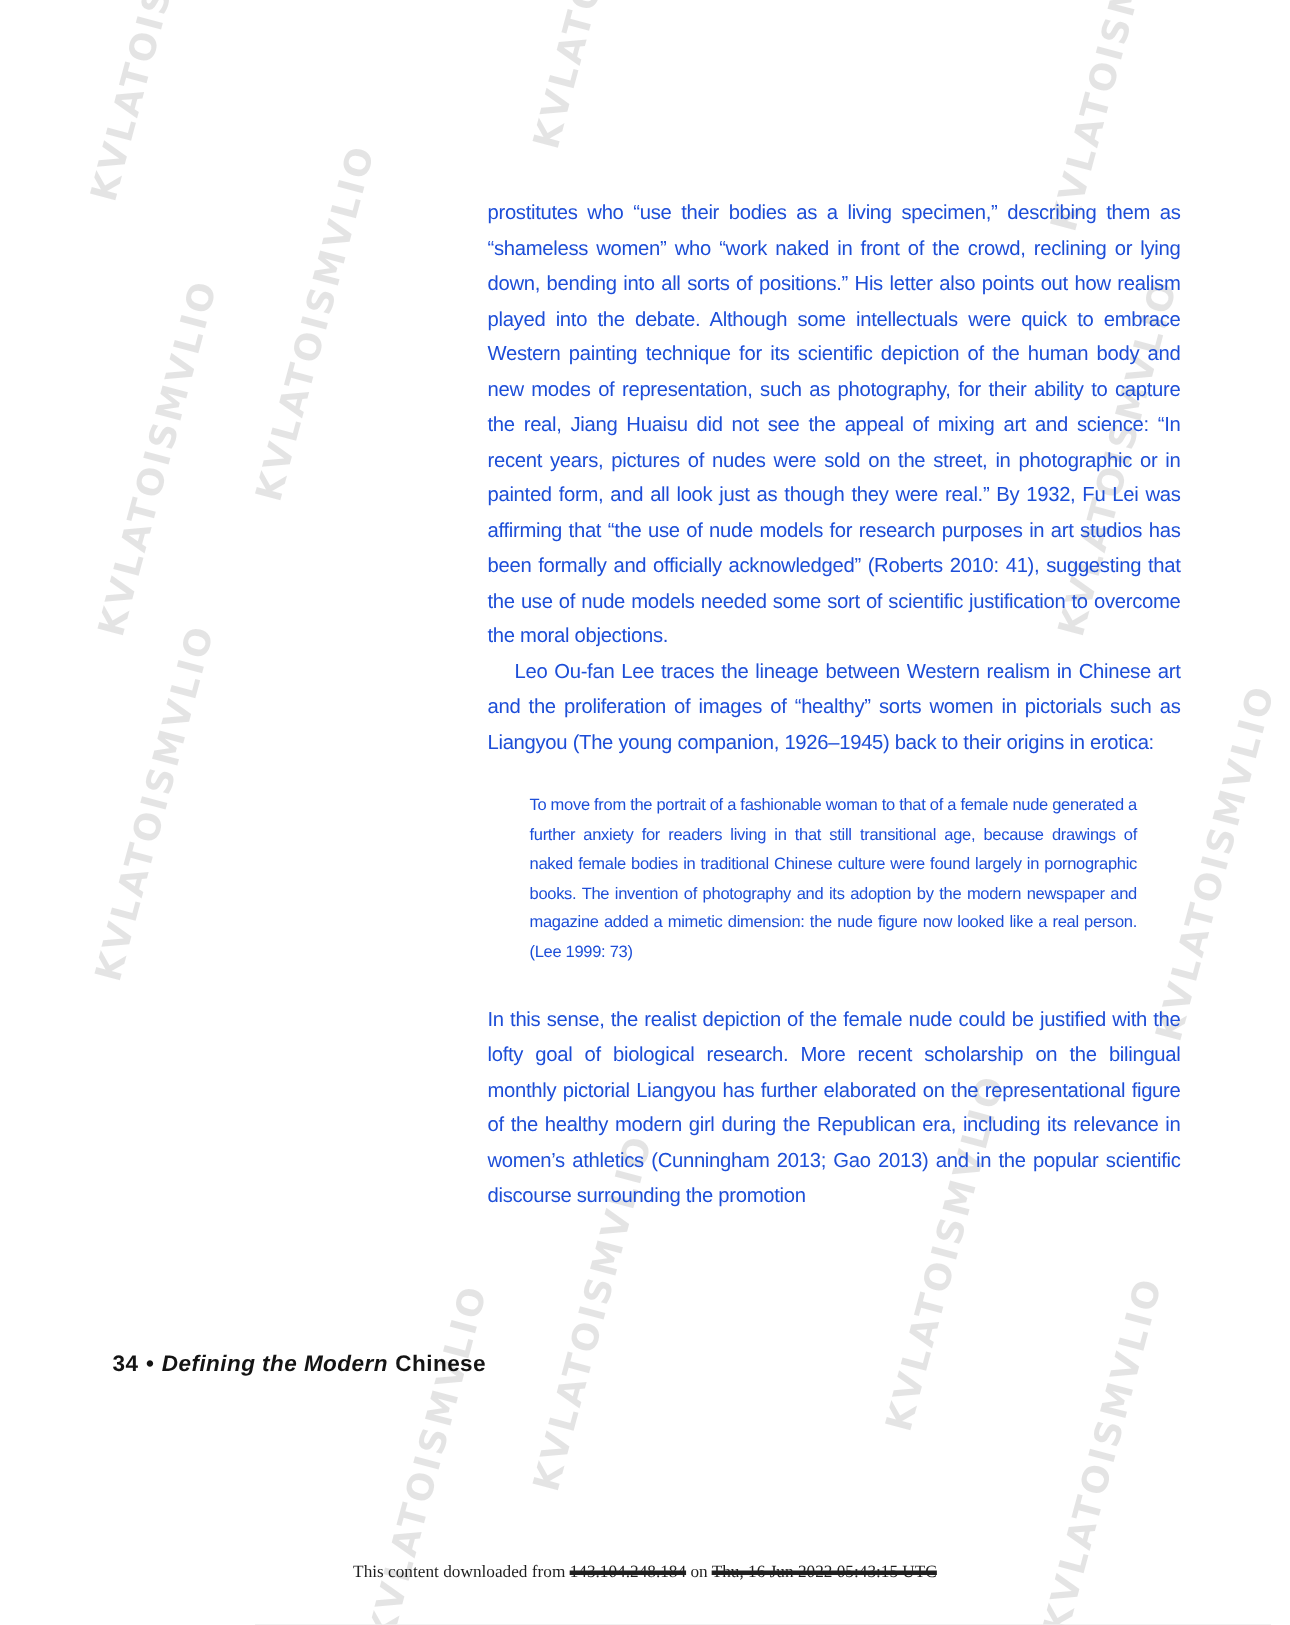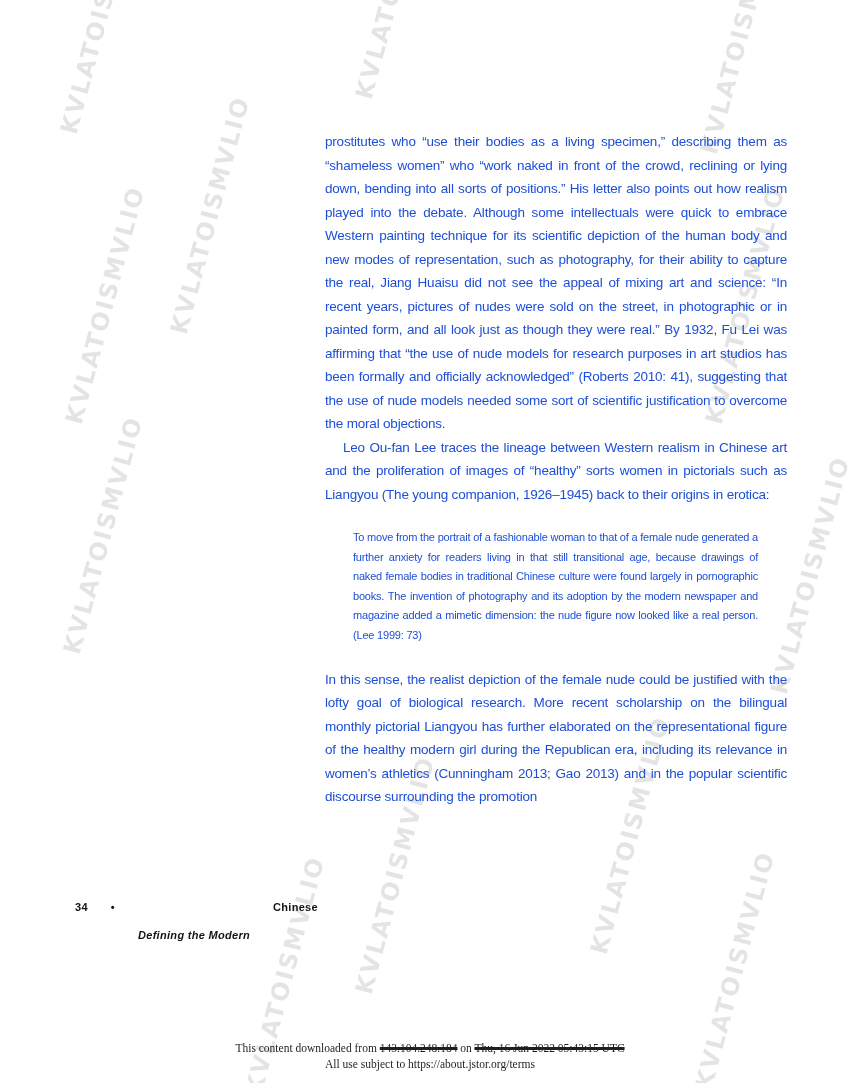--- a/index.html
+++ b/index.html
@@ -51,27 +51,28 @@
     line-height: 19.6px;
     text-align: justify;
   }
   .italic { }
 
   .running-footer {
     position: absolute;
     left: 75px;
     top: 901px;
     display: flex;
-    gap: 23px;
-    font-size: 11px;
+    gap: 5px;
+    font-size: 15px;
     font-weight: 700;
     letter-spacing: 0.3px;
     color: #141414;
+    align-items: center;
   }
-  .running-footer .it { font-style: italic; margin-top: 28px; }
+  .running-footer .it { font-style: italic; }
 
   .download-notice, .terms-notice {
     position: absolute;
     left: 0;
     right: 0;
     text-align: center;
     font-family: "Liberation Serif", serif;
     font-size: 11.5px;
     color: #1f1f1f;
   }
@@ -119,18 +120,15 @@
       <span>Chinese</span>
     </div>
 
     <div class="download-notice">
       <span>This content downloaded from</span>
       <span class="redacted">143.104.248.184</span>
       <span>on</span>
       <span class="redacted">Thu, 16 Jun 2022 05:43:15 UTC</span>
     </div>
 
-    <div class="terms-notice">
-      <span>All use subject to https://about.jstor.org/terms</span>
-    </div>
 
   </div>
 </div>
 
 </body></html>

